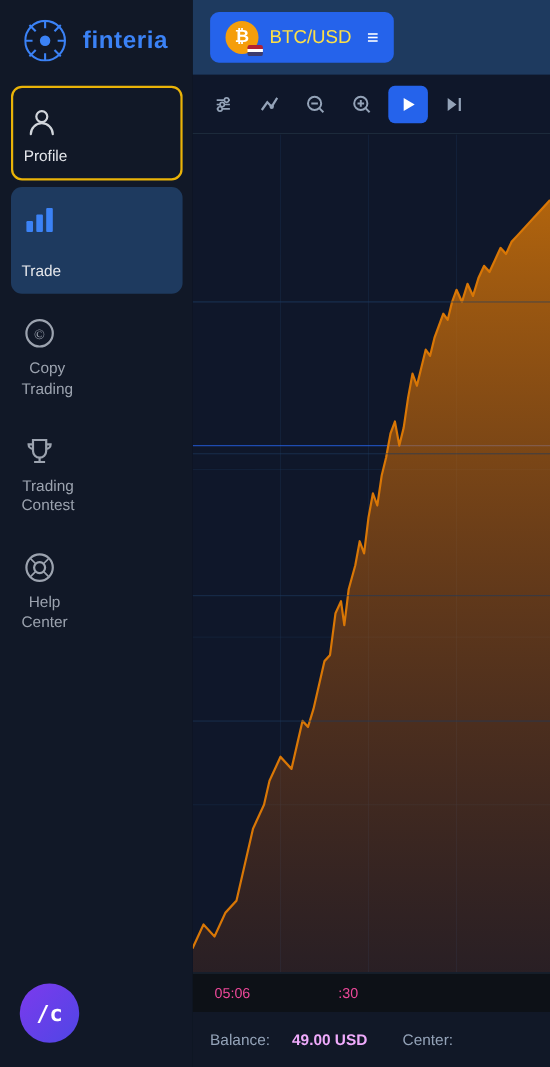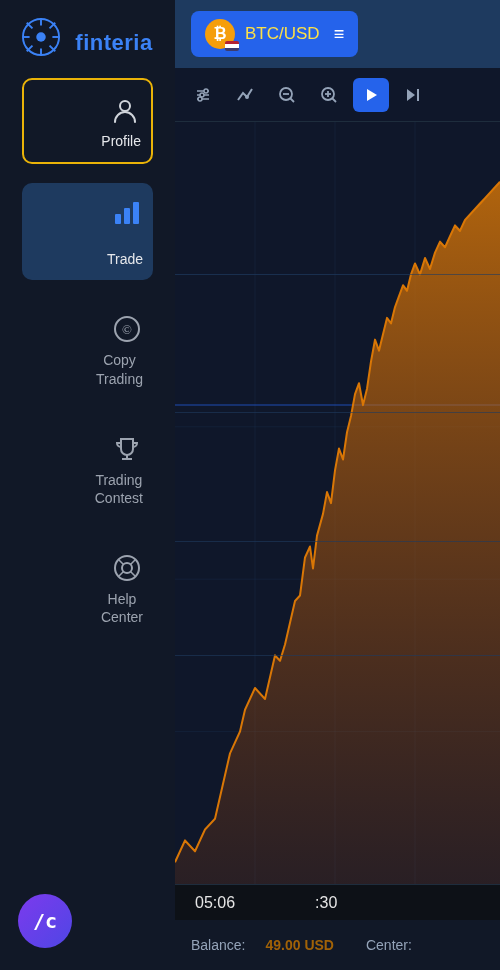--- a/index.html
+++ b/index.html
@@ -21,46 +21,46 @@
       background: #111827;
       display: flex;
       flex-direction: column;
       align-items: center;
       padding-top: 18px;
       position: relative;
     }
 
     .logo-area {
       display: flex;
-      align-items: flex-end;
+      align-items: center;
       gap: 15px;
       margin-bottom: 22px;
       padding: 0 10px;
     }
 
     .logo-icon {
       width: 38px;
       height: 38px;
     }
 
     .logo-text {
       font-size: 22px;
       font-weight: 700;
       color: #3b82f6;
       letter-spacing: 0.5px;
     }
 
     .nav-item {
-      width: 131px;
+      width: 156px;
       display: flex;
       flex-direction: column;
-      align-items: flex-end;
+      align-items: flex-start;
       padding: 14px 10px 12px;
       border-radius: 10px;
-      margin-bottom: 19px;
+      margin-bottom: 6px;
       cursor: pointer;
       color: #9ca3af;
       transition: background 0.2s;
     }
 
     .nav-item.active-profile {
       border: 2px solid #eab308;
       background: transparent;
       color: #e5e7eb;
     }
@@ -224,40 +224,40 @@
       padding: 0 16px;
       gap: 20px;
     }
 
     .balance-label {
       color: #94a3b8;
       font-size: 14px;
     }
 
     .balance-value {
-      color: #a16207;
+      color: #f0abfc;
       font-size: 14px;
       font-weight: 600;
       margin-right: 12px;
     }
 
     
     .time-axis {
       height: 36px;
       background: #0d1117;
       display: flex;
       align-items: center;
       padding: 0 20px;
       gap: 80px;
       border-top: 1px solid #1e2d3d;
     }
 
     .time-label {
-      color: #e5e5e5;
-      font-size: 16px;
+      color: #ec4899;
+      font-size: 13px;
     }
 
     
     .chart-svg {
       width: 100%;
       height: 100%;
     }
   </style>
 </head>
 <body>

